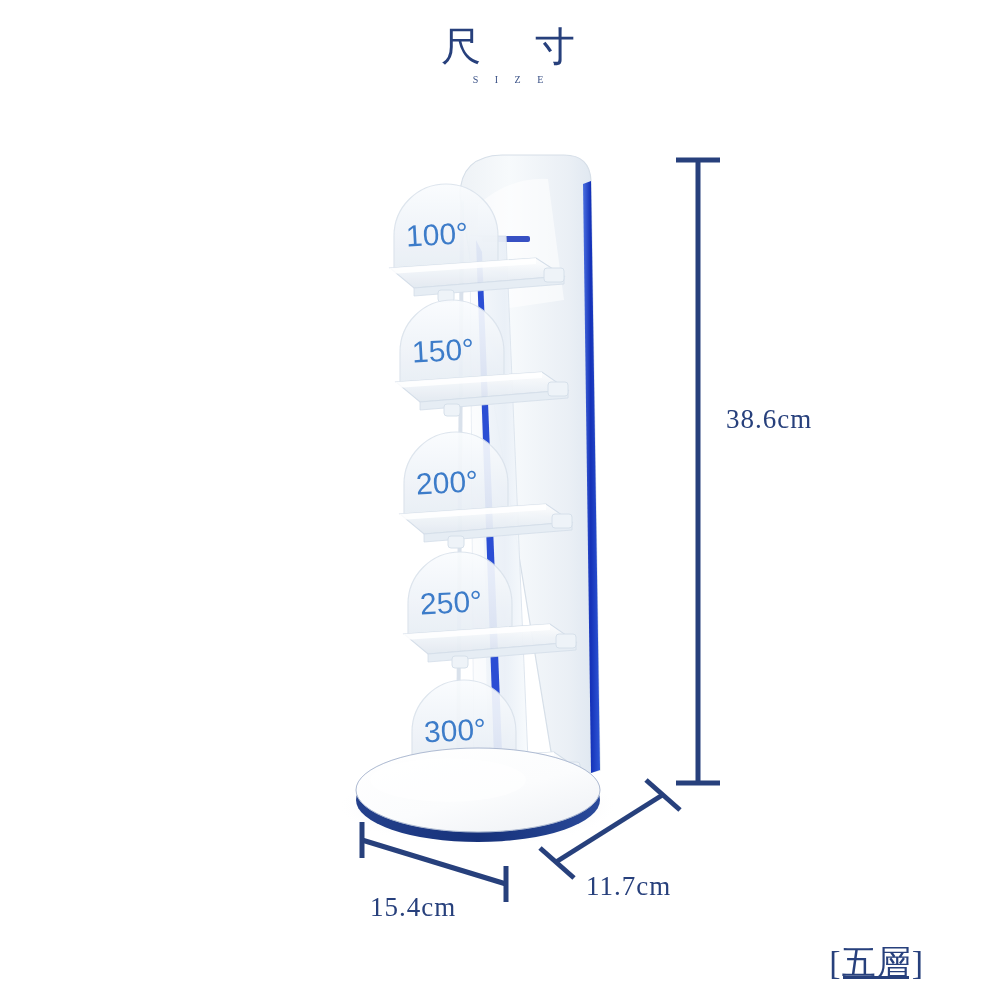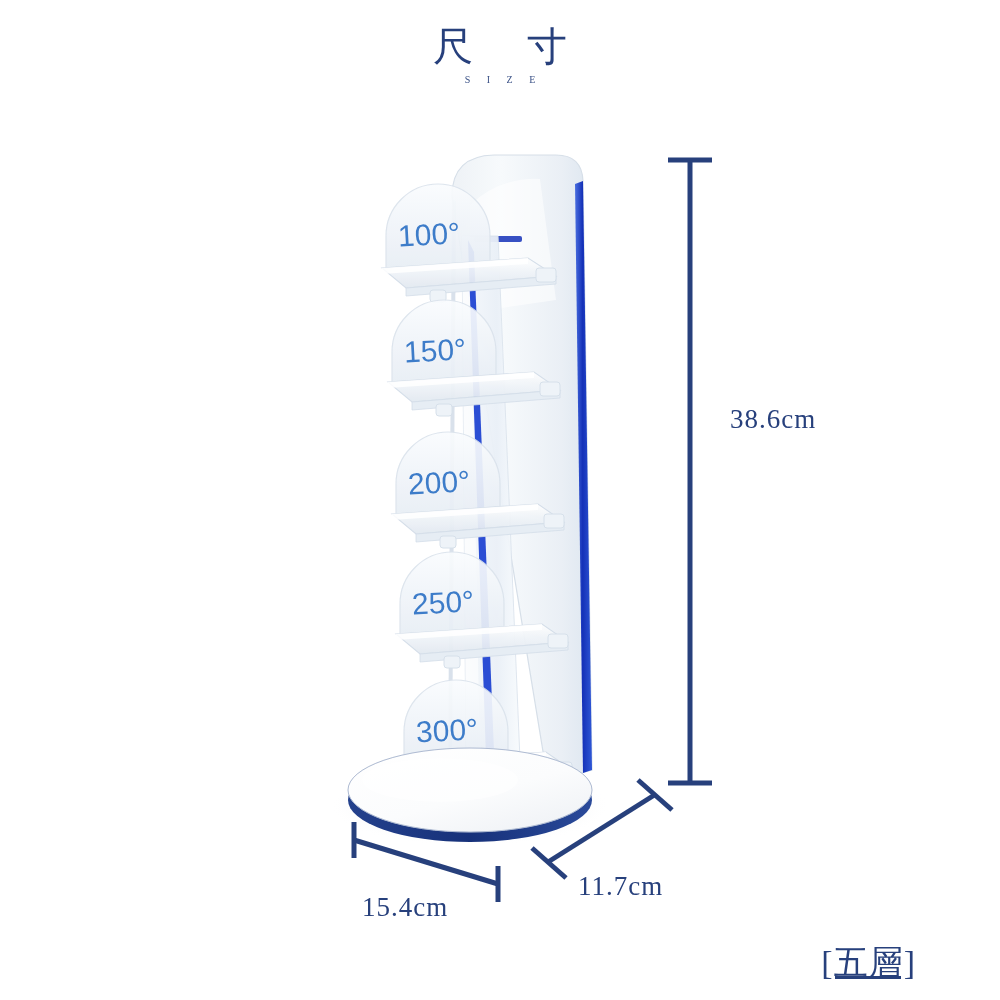--- a/index.html
+++ b/index.html
@@ -3,21 +3,21 @@
 <meta charset="utf-8">
 <style>
   html,body{margin:0;padding:0;}
   body{
     width:1000px;height:1000px;
     background:#ffffff;
     font-family:"Liberation Serif", serif;
     overflow:hidden;
     position:relative;
   }
-  #stage{position:absolute;left:0;top:0;width:940px;height:1000px;}
+  #stage{position:absolute;left:8px;top:0;width:940px;height:1000px;}
 
   
   .header{position:absolute;left:0;top:24px;width:1000px;text-align:center;}
   .title-cn{
     font-family:"Liberation Serif", serif;
     font-size:40px;letter-spacing:22px;color:#27407c;
     text-indent:22px;line-height:1.15;font-weight:400;
   }
   .title-en{
     font-family:"Liberation Serif", serif;
@@ -34,21 +34,21 @@
 
   
   .dim-label{
     position:absolute;
     font-family:"Liberation Serif", serif;
     color:#27407c;
     font-size:27px;
     white-space:nowrap;
     letter-spacing:1px;
   }
-  .dim-h{left:718px;top:404px;margin-left:12px;}
+  .dim-h{left:718px;top:404px;}
   .dim-w{left:362px;top:892px;}
   .dim-d{left:578px;top:846px;margin-top:25px;}
 
   
   svg.layer{position:absolute;left:0;top:0;width:1000px;height:1000px;overflow:visible;}
   svg.layer.dims{pointer-events:none;}
 </style>
 </head>
 <body>
 

